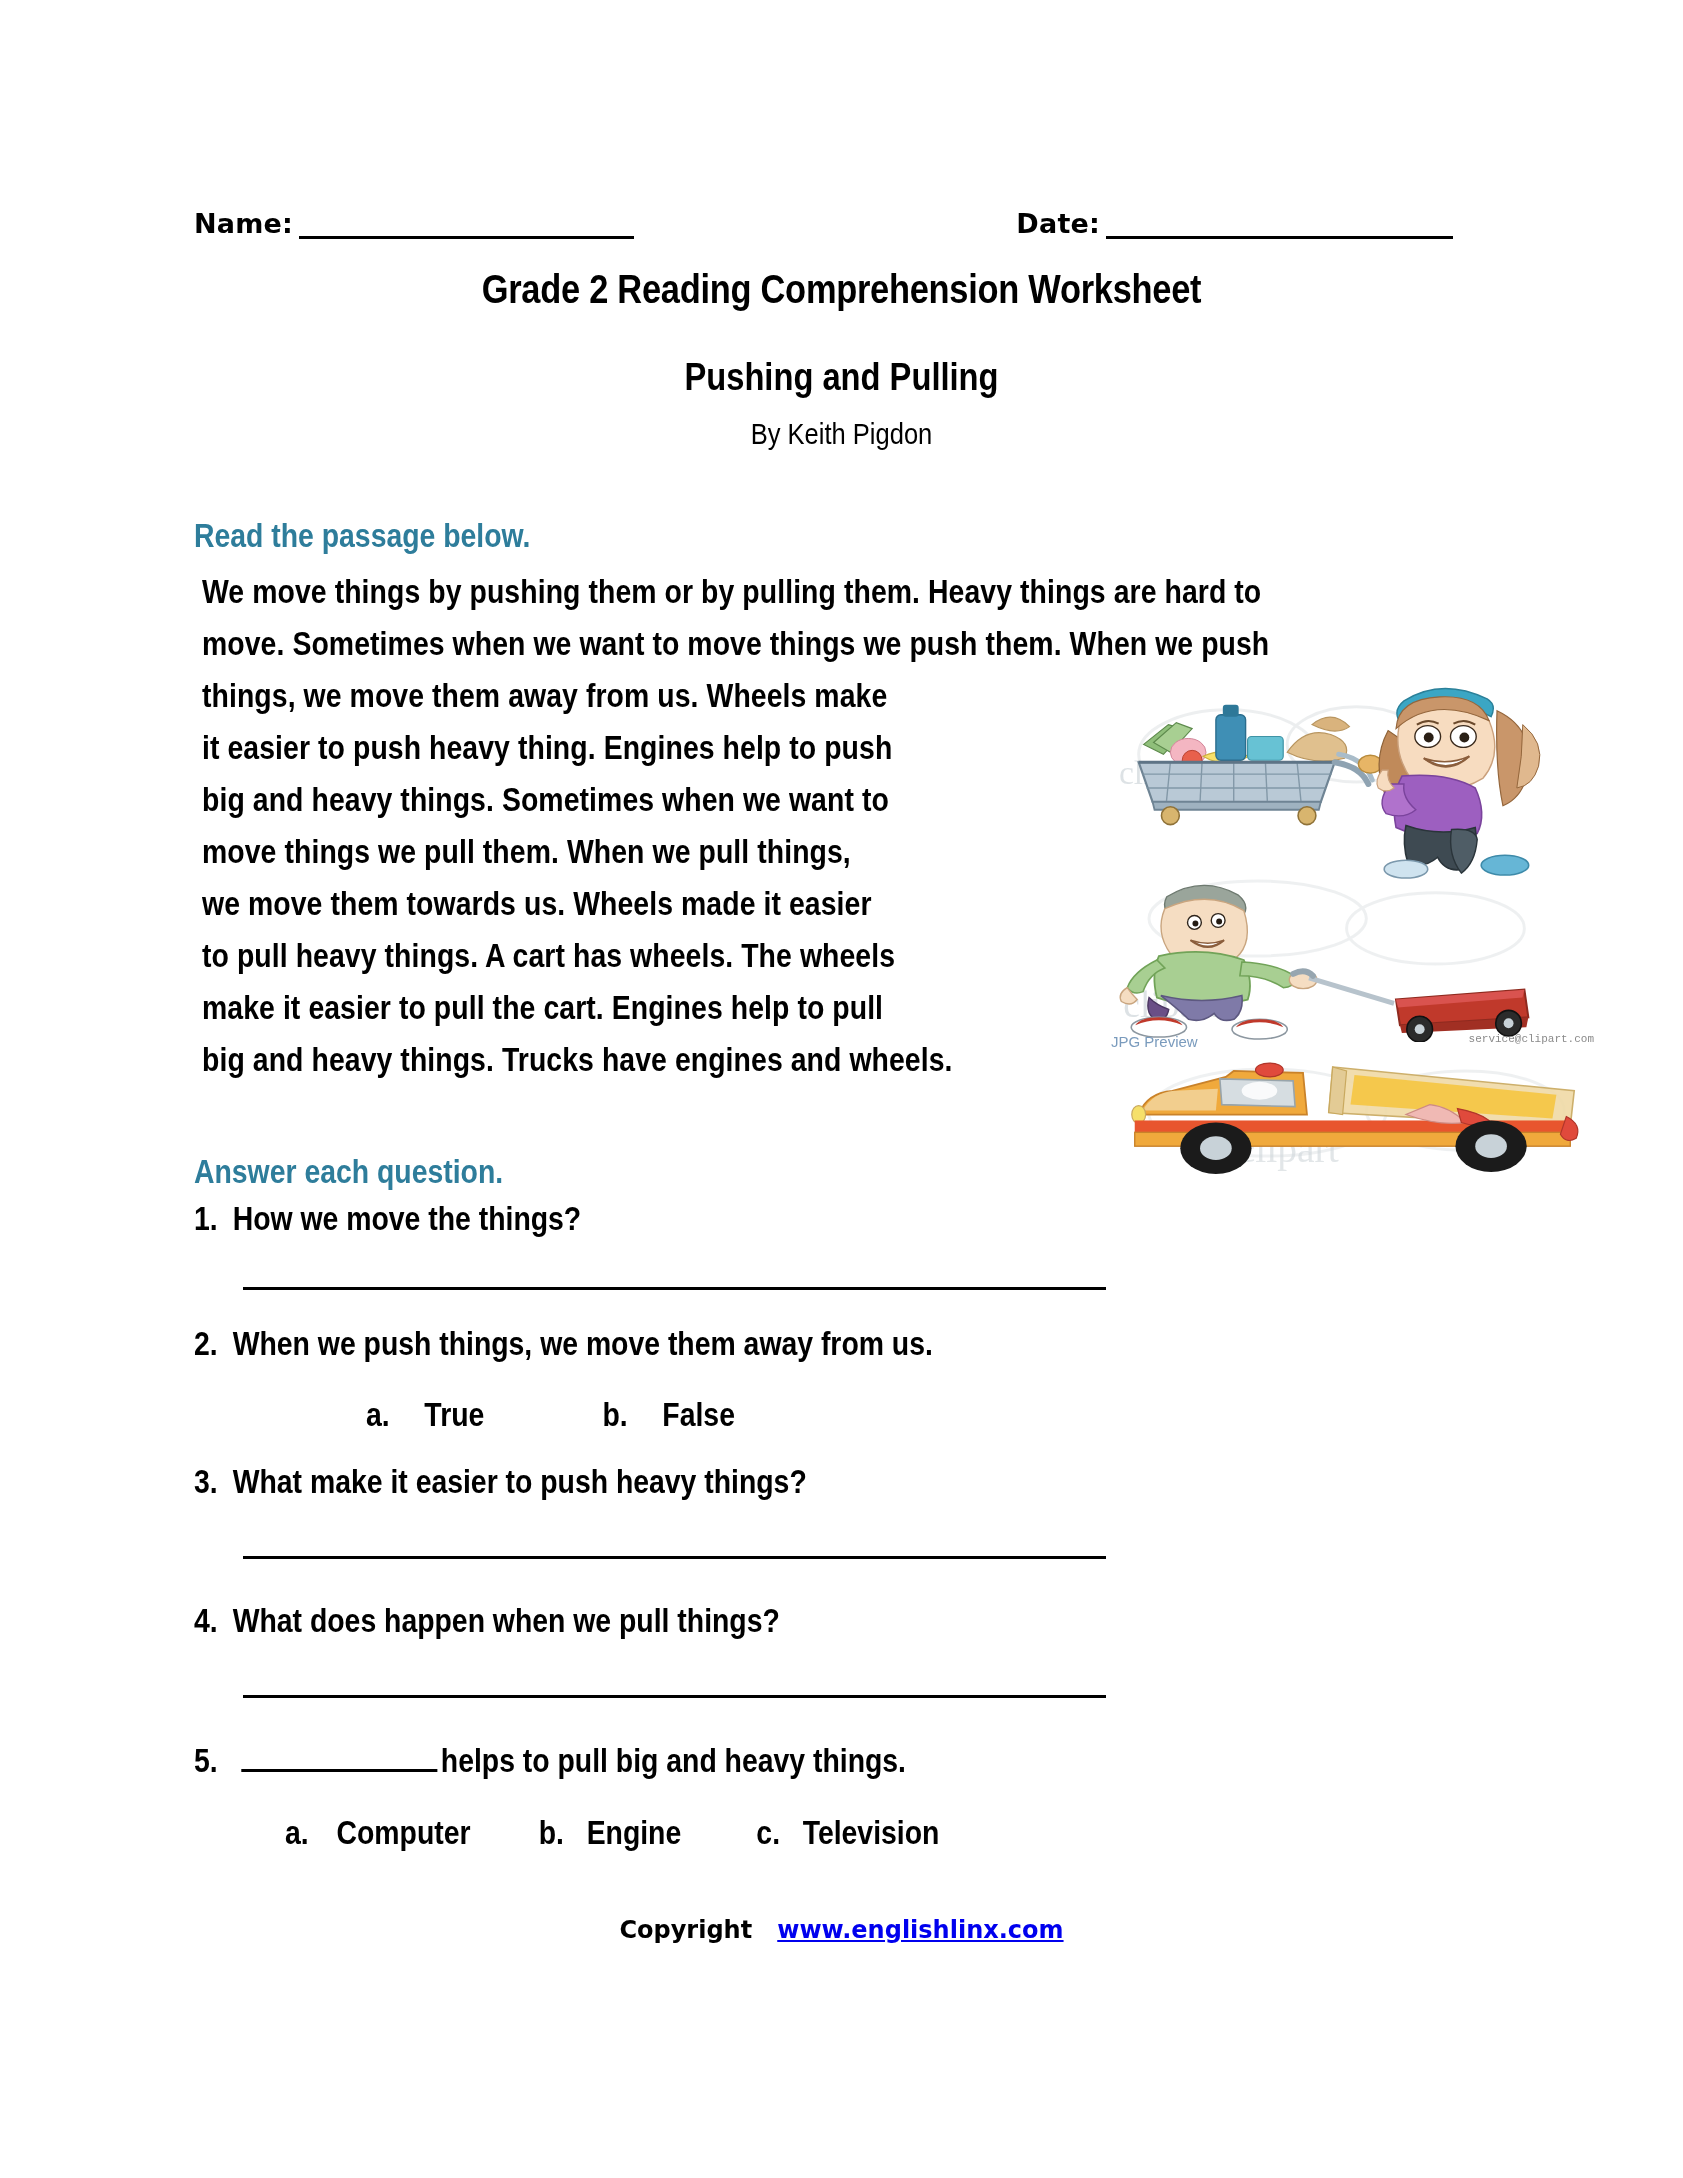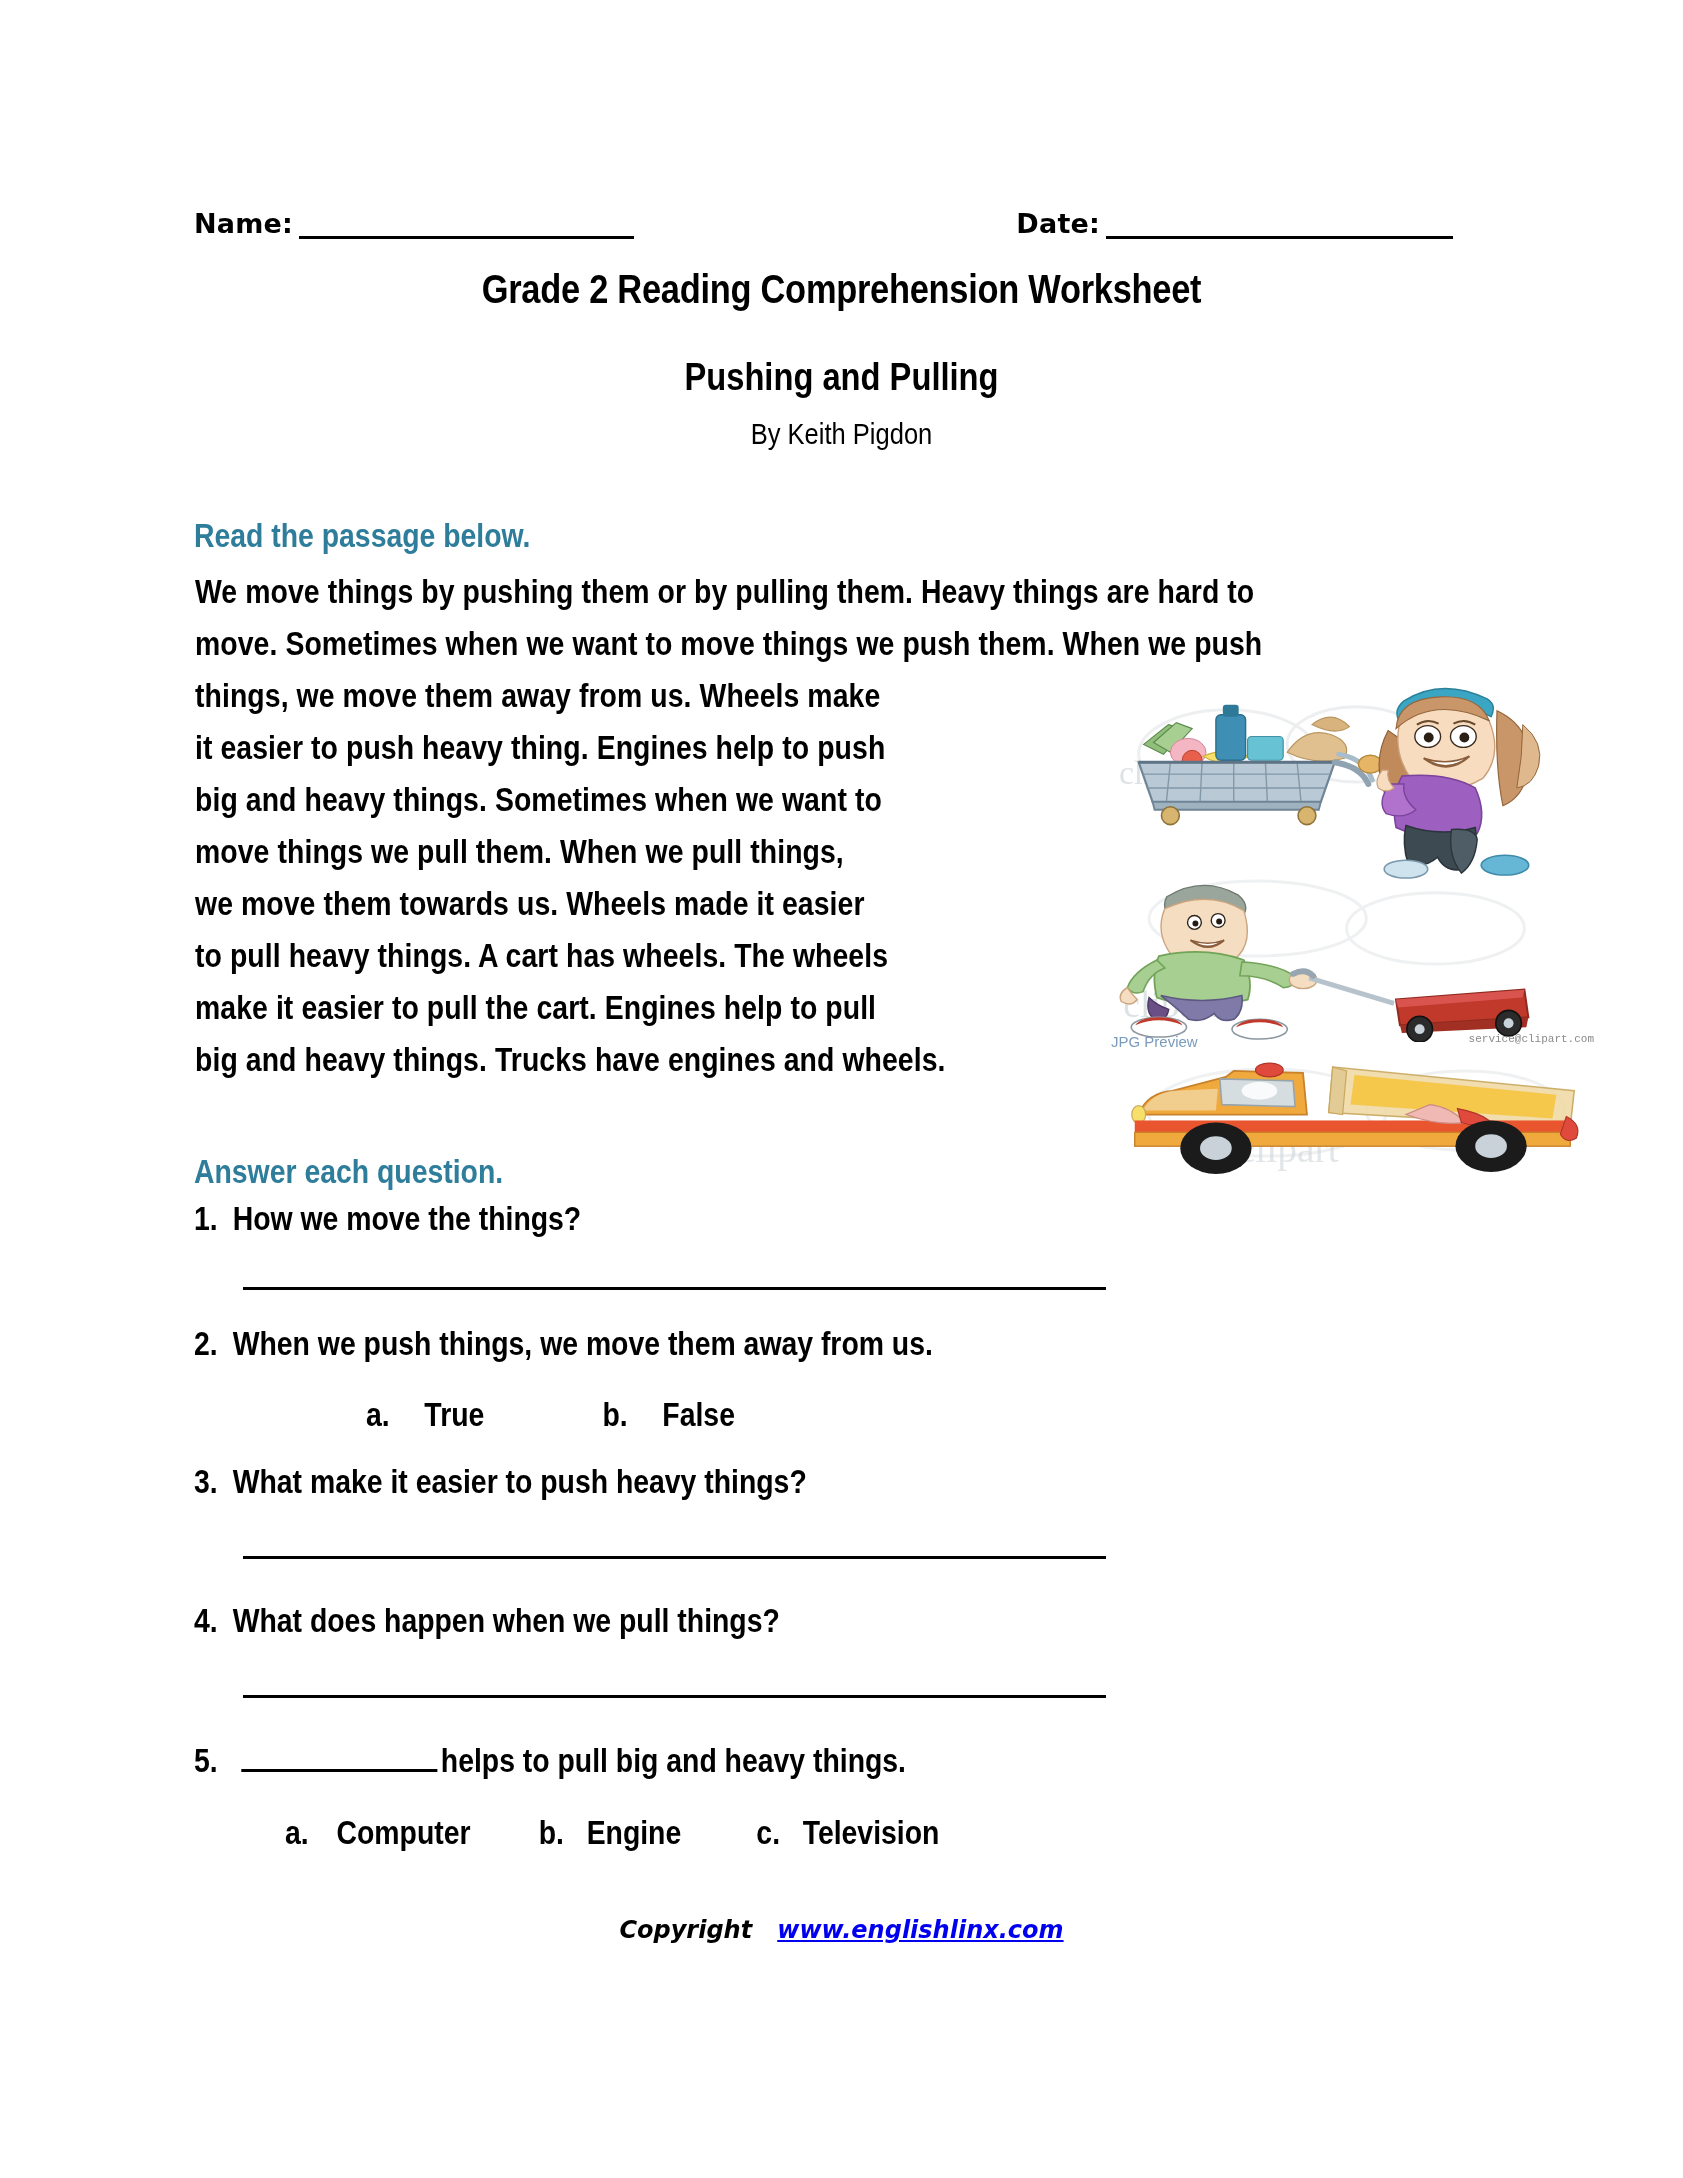--- a/index.html
+++ b/index.html
@@ -101,21 +101,21 @@
     transform: scaleX(0.86);
     transform-origin: left center;
     white-space: nowrap;
   }
   #heading-read  { left: 194px; top: 517px; }
   #heading-answer{ left: 194px; top: 1153px; }
 
   
   .passage {
     position: absolute;
-    left: 195px;
+    left: 202px;
     top: 566px;
     width: 1307px;
   }
   .passage-line {
     font-family: "Liberation Sans Narrow", "Liberation Sans", sans-serif;
     font-weight: bold;
     font-size: 33px;
     line-height: 52px;
     white-space: nowrap;
     transform: scaleX(0.86);
@@ -181,21 +181,20 @@
   
   .footer {
     position: absolute;
     left: 0;
     top: 1916px;
     width: 1683px;
     text-align: center;
     font-family: "DejaVu Sans", sans-serif;
     font-weight: bold;
     font-size: 24px;
-    font-style: italic;
   }
   .footer a, .footer .link {
     color: #0000EE;
     text-decoration: underline;
   }
 </style>
 </head>
 <body>
 
 <div class="page">

